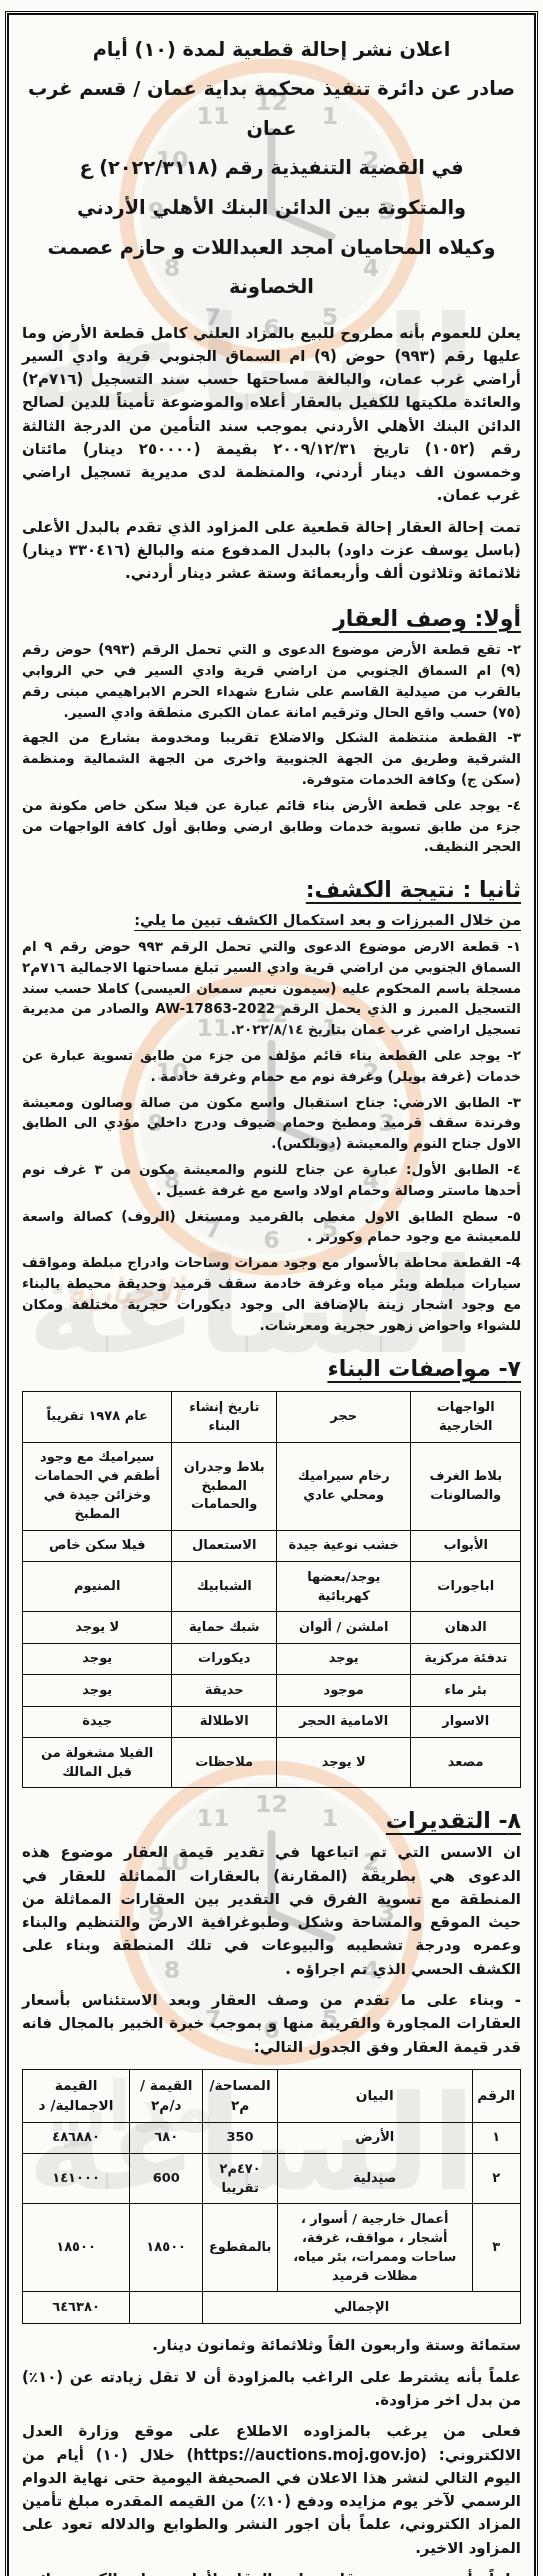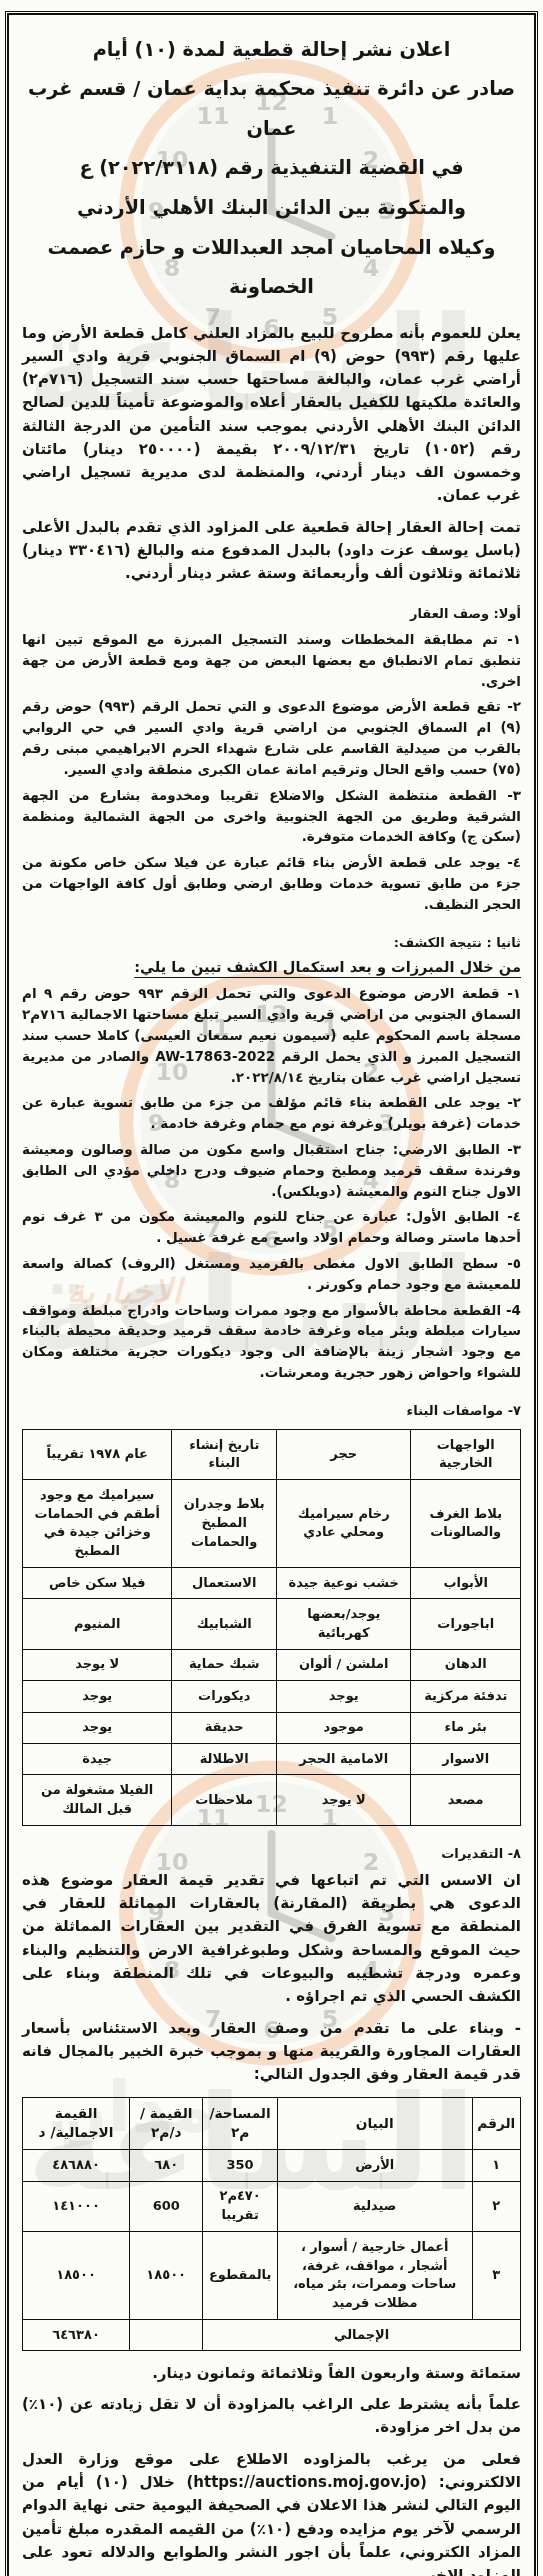--- a/index.html
+++ b/index.html
@@ -26,22 +26,22 @@
     margin:5.8px 7px 27px;
     padding:15px 13px 17.5px;
     background:transparent;
   }
   
   .titles{text-align:center;margin-bottom:15px;}
   .title-line{font-size:19.3px;line-height:2.05;font-weight:800;}
   p.body{font-size:15px;line-height:1.55;text-align:justify;margin:8.2px 0;}
   p.item{font-size:13.5px;line-height:1.55;text-align:justify;margin:4.7px 0;}
   .sec-h{
-    font-size:13px;font-weight:800;margin:20px 0 8.2px;
-    text-decoration-thickness:1.8px;text-underline-offset:5.3px;
+    font-size:22px;font-weight:800;margin:20px 0 8.2px;
+    text-decoration:underline;text-decoration-thickness:1.8px;text-underline-offset:5.3px;
   }
   .sec-sub{
     font-size:14.6px;font-weight:800;margin:2.3px 0 8.2px;
     text-decoration:underline;text-decoration-thickness:1.2px;text-underline-offset:4.7px;
   }
   table{width:100%;border-collapse:collapse;margin:10.5px 0;}
   td,th{border:1.8px solid #101010;padding:5.8px 4.7px;text-align:center;vertical-align:middle;
         font-size:13px;font-weight:700;line-height:1.45;}
   th{font-size:13.7px;font-weight:800;}
 </style>
@@ -143,21 +143,20 @@
 
   <div class="title-line">وكيلاه المحاميان امجد العبداللات و حازم عصمت الخصاونة</div>
 
 </div>
 
     <p class="body">يعلن للعموم بأنه مطروح للبيع بالمزاد العلني كامل قطعة الأرض وما عليها رقم (٩٩٣) حوض (٩) ام السماق الجنوبي قرية وادي السير أراضي غرب عمان، والبالغة مساحتها حسب سند التسجيل (٧١٦م٢) والعائدة ملكيتها للكفيل بالعقار أعلاه والموضوعة تأميناً للدين لصالح الدائن البنك الأهلي الأردني بموجب سند التأمين من الدرجة الثالثة رقم (١٠٥٢) تاريخ ٢٠٠٩/١٢/٣١ بقيمة (٢٥٠٠٠٠ دينار) مائتان وخمسون الف دينار أردني، والمنظمة لدى مديرية تسجيل اراضي غرب عمان.</p>
     <p class="body">تمت إحالة العقار إحالة قطعية على المزاود الذي تقدم بالبدل الأعلى (باسل يوسف عزت داود) بالبدل المدفوع منه والبالغ (٣٣٠٤١٦ دينار) ثلاثمائة وثلاثون ألف وأربعمائة وستة عشر دينار أردني.</p>
 
     <div class="sec-h">أولا: وصف العقار</div>
     <div>
-  <p class="item">١- تم مطابقة المخططات وسند التسجيل المبرزة مع الموقع تبين انها تنطبق تمام الانطباق مع بعضها البعض من جهة ومع قطعة الأرض من جهة اخرى.</p>
 
   <p class="item">٢- تقع قطعة الأرض موضوع الدعوى و التي تحمل الرقم (٩٩٣) حوض رقم (٩) ام السماق الجنوبي من اراضي قرية وادي السير في حي الروابي بالقرب من صيدلية القاسم على شارع شهداء الحرم الابراهيمي مبنى رقم (٧٥) حسب واقع الحال وترقيم امانة عمان الكبرى منطقة وادي السير.</p>
 
   <p class="item">٣- القطعة منتظمة الشكل والاضلاع تقريبا ومخدومة بشارع من الجهة الشرقية وطريق من الجهة الجنوبية واخرى من الجهة الشمالية ومنظمة (سكن ج) وكافة الخدمات متوفرة.</p>
 
   <p class="item">٤- يوجد على قطعة الأرض بناء قائم عبارة عن فيلا سكن خاص مكونة من جزء من طابق تسوية خدمات وطابق ارضي وطابق أول كافة الواجهات من الحجر النظيف.</p>
 </div>
 
     <div class="sec-h">ثانيا : نتيجة الكشف:</div>
     <div class="sec-sub">من خلال المبرزات و بعد استكمال الكشف تبين ما يلي:</div>

